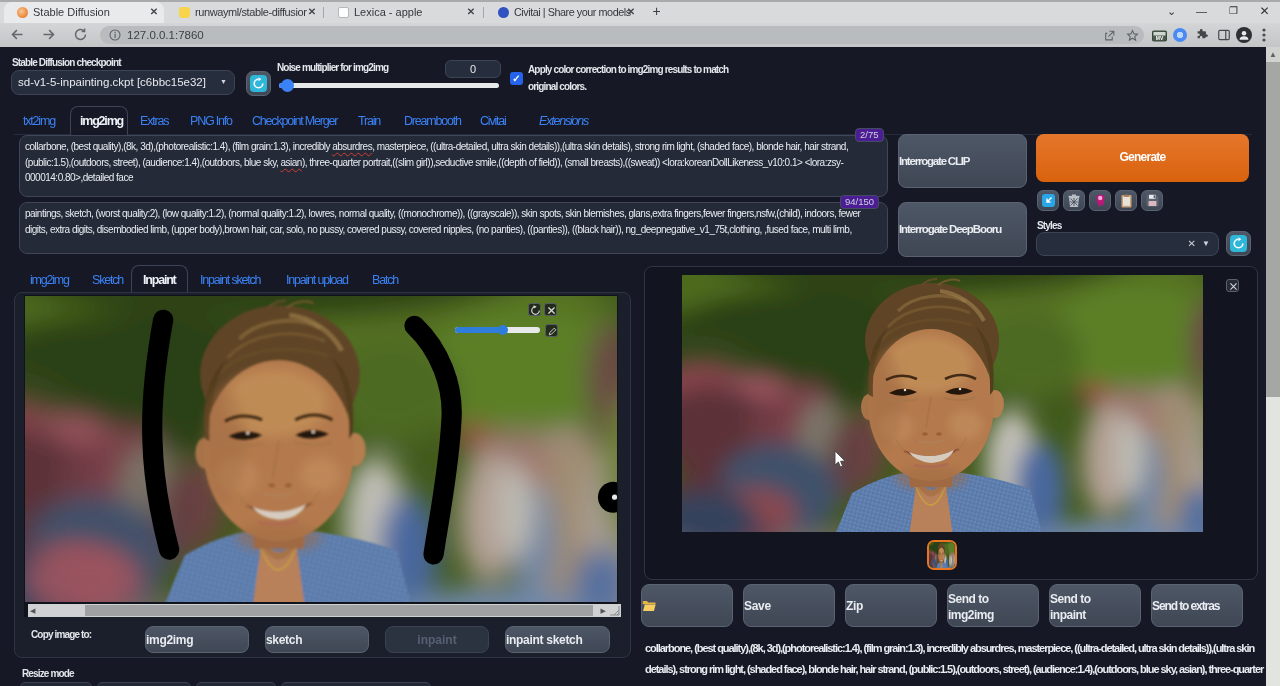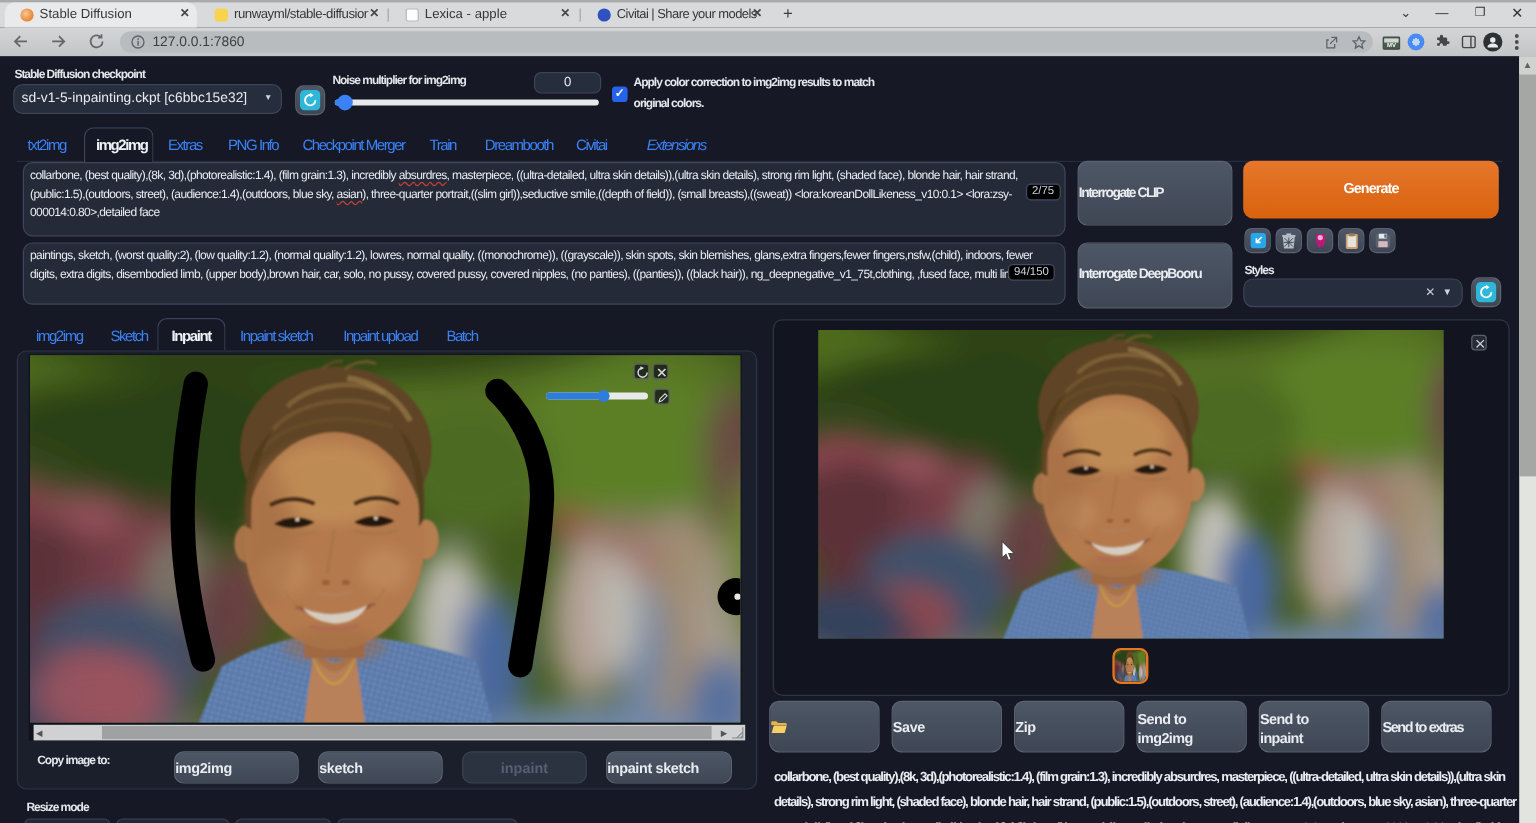--- a/index.html
+++ b/index.html
@@ -24,22 +24,22 @@
 
   
   #page { left:0; top:47px; width:1266px; height:639px; background:#161925; color:#e6e9ee; }
   .lbl { position:absolute; font-size:10px; letter-spacing:-0.85px; font-weight:bold; color:#e3e6ea; white-space:nowrap; }
   .inputbox { position:absolute; background:#262d3c; border:1px solid #3c4456; border-radius:8px; }
   .graybtn { position:absolute; background:linear-gradient(#4e5766,#3f4755); border:1px solid #5b6372; border-radius:8px;
      color:#e9ecf0; font-weight:bold; text-align:left; letter-spacing:-0.3px; white-space:nowrap; }
   .tabtxt { position:absolute; font-size:12.5px; letter-spacing:-1.2px; color:#3b82f6; white-space:nowrap; }
   .prompt { position:absolute; background:#242a38; border:1px solid #3e4658; border-radius:8px;
      font-size:10px; letter-spacing:-0.5px; color:#e9ecf1; line-height:15.6px; padding:3px 5px; white-space:nowrap; overflow:hidden; }
-  .badge { position:absolute; background:#000000; border:1px solid #434c60; border-radius:4px;
-     font-size:9.5px; color:#ccd2dc; padding:0 4px; line-height:12px;margin-top:25px; }
+  .badge { position:absolute; background:#4c1d95; border:1px solid #434c60; border-radius:4px;
+     font-size:9.5px; color:#ccd2dc; padding:0 4px; line-height:12px; }
   .iconbtn { position:absolute; width:22px; height:21px; background:linear-gradient(#4e5766,#3f4755);
      border:1px solid #5b6372; border-radius:6px; }
   .sqbtn { position:absolute; width:13px; height:13px; background:rgba(16,18,24,.75); border:1px solid #555a63;
      border-radius:3px; color:#e8e8e8; text-align:center; }
 </style>
 </head>
 <body>
 
 <div class="abs" id="tabstrip">
   <div class="abs" style="left:0;top:0;width:1280px;height:2px;background:#a8aaac;"></div>

